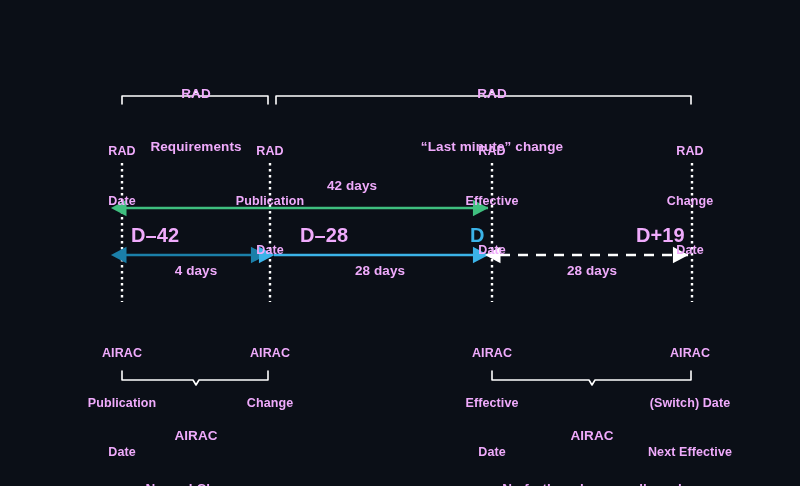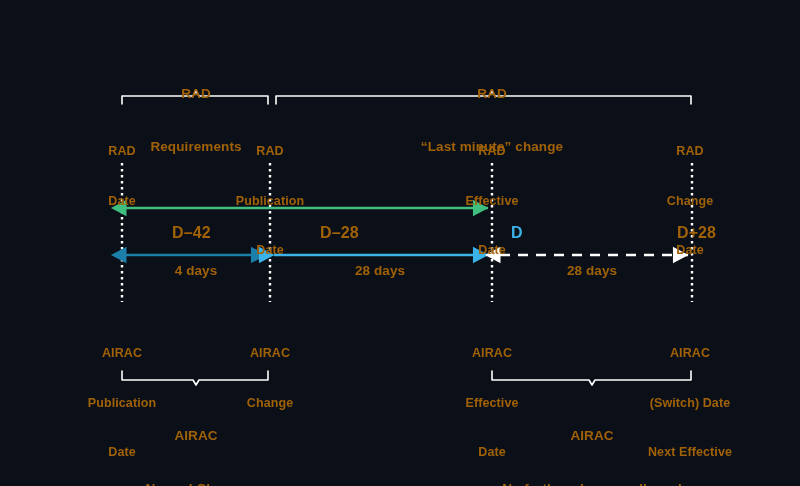--- a/index.html
+++ b/index.html
@@ -20,41 +20,40 @@
   }
   svg.layer {
     position: absolute;
     left: 0;
     top: 0;
     width: 800px;
     height: 486px;
   }
   .lbl {
     position: absolute;
-    color: #a16207;
+    color: #f0abfc;
     font-family: "Liberation Sans", sans-serif;
     font-weight: bold;
     text-align: center;
     line-height: 1.32;
     white-space: pre;
     letter-spacing: 0.1px;
   }
   .lbl-title {
     font-size: 13.5px;
   }
   .lbl-node {
     font-size: 12.5px;
   }
   .lbl-days {
     font-size: 13.5px;
   }
   .lbl-dmark {
-    font-size: 16px;
+    font-size: 20px;
     text-align: left;
-    margin-left: 41px;
   }
   .lbl-dmark.cyan { color: #3bb3e8; }
   .center-x { transform: translateX(-50%); }
   .left-x { transform: translateX(0); }
 </style>
 </head>
 <body>
 
 <div id="diagram-root">
 
@@ -139,28 +138,29 @@
     <div>RAD</div>
     <div>Effective</div>
     <div>Date</div>
   </div>
   <div class="lbl lbl-node center-x" style="left:690px; top:110px; width:150px;">
     <div>RAD</div>
     <div>Change</div>
     <div>Date</div>
   </div>
 
+  <div class="lbl lbl-days center-x" style="left:352px; top:177px; width:120px;">42 days</div>
   <div class="lbl lbl-days center-x" style="left:196px; top:262px; width:120px;">4 days</div>
   <div class="lbl lbl-days center-x" style="left:380px; top:262px; width:120px;">28 days</div>
   <div class="lbl lbl-days center-x" style="left:592px; top:262px; width:120px;">28 days</div>
 
   <div class="lbl lbl-dmark left-x" style="left:131px; top:222px; width:90px;">D–42</div>
-  <div class="lbl lbl-dmark left-x" style="left:279px; top:222px; width:90px;">D–28</div>
+  <div class="lbl lbl-dmark left-x" style="left:279px; top:222px; width:90px;text-align:center;">D–28</div>
   <div class="lbl lbl-dmark left-x cyan" style="left:470px; top:222px; width:30px;">D</div>
-  <div class="lbl lbl-dmark left-x" style="left:636px; top:222px; width:90px;">D+28</div>
+  <div class="lbl lbl-dmark left-x" style="left:636px; top:222px; width:90px;">D+19</div>
 
   <div class="lbl lbl-node center-x" style="left:122px; top:312px; width:150px;">
     <div>AIRAC</div>
     <div>Publication</div>
     <div>Date</div>
   </div>
   <div class="lbl lbl-node center-x" style="left:270px; top:312px; width:160px;">
     <div>AIRAC</div>
     <div>Change</div>
     

